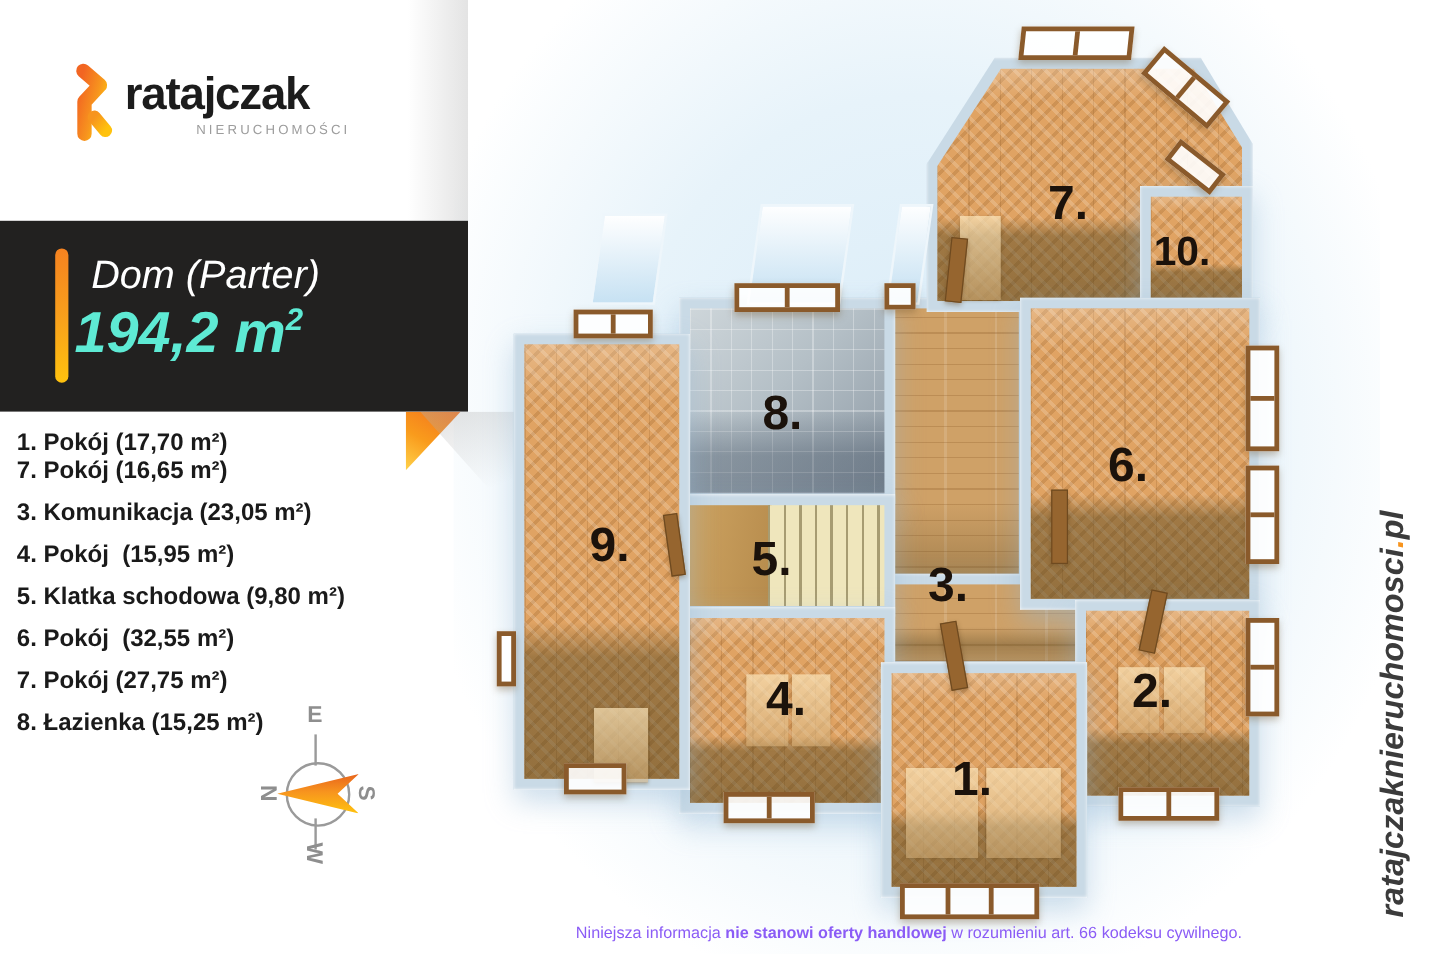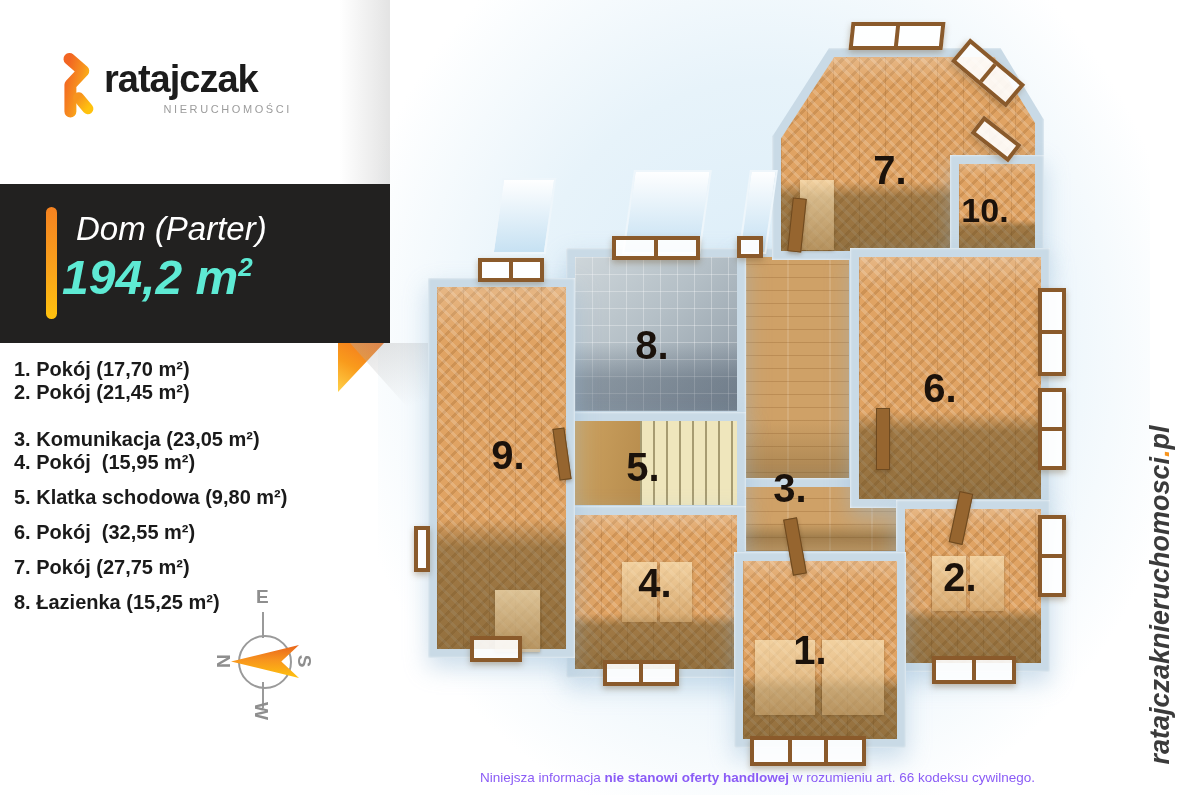--- a/index.html
+++ b/index.html
@@ -113,22 +113,22 @@
   <div class="fold-strip"></div>
   <div class="banner">
     <div class="banner-bar"></div>
     <div class="banner-title">Dom (Parter)</div>
     <div class="banner-area"><span>194,2 m</span><sup>2</sup></div>
   </div>
   <div class="fold-tri"></div>
   <div class="fold-shadow"></div>
 
   <div class="legend-item" style="top:346px;margin-top:12px;">1. Pokój (17,70 m²)</div>
-  <div class="legend-item" style="top:381px;">2. Pokój (21,45 m²)</div>
-  <div class="legend-item" style="top:428px;">3. Komunikacja (23,05 m²)</div>
+  <div class="legend-item" style="top:381px;">7. Pokój (16,65 m²)</div>
+  <div class="legend-item" style="top:416px;">3. Komunikacja (23,05 m²)</div>
   <div class="legend-item" style="top:451px;">4. Pokój  (15,95 m²)</div>
   <div class="legend-item" style="top:486px;">5. Klatka schodowa (9,80 m²)</div>
   <div class="legend-item" style="top:521px;">6. Pokój  (32,55 m²)</div>
   <div class="legend-item" style="top:556px;text-align:center;">7. Pokój (27,75 m²)</div>
   <div class="legend-item" style="top:591px;">8. Łazienka (15,25 m²)</div>
 
   <div>
     <div class="compass-tick" style="left:262px;top:612px;"></div>
     <div class="compass-tick" style="left:262px;top:682px;"></div>
     <div class="compass-circle"></div>

